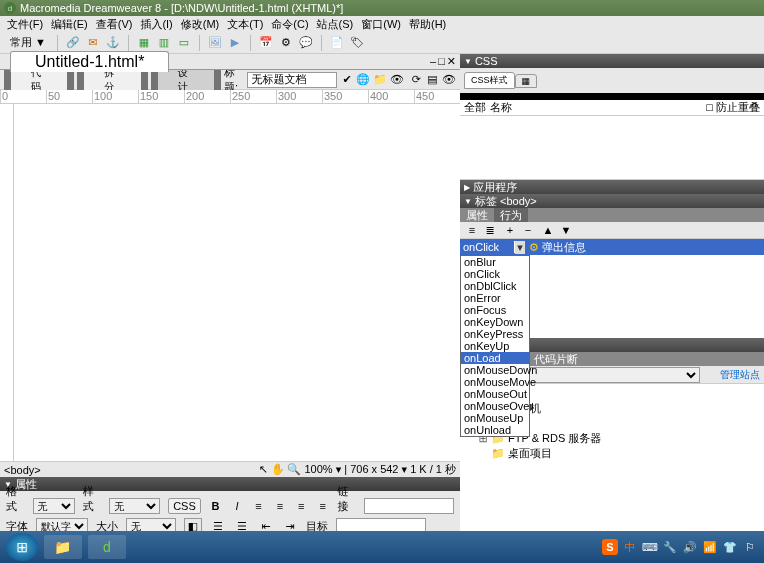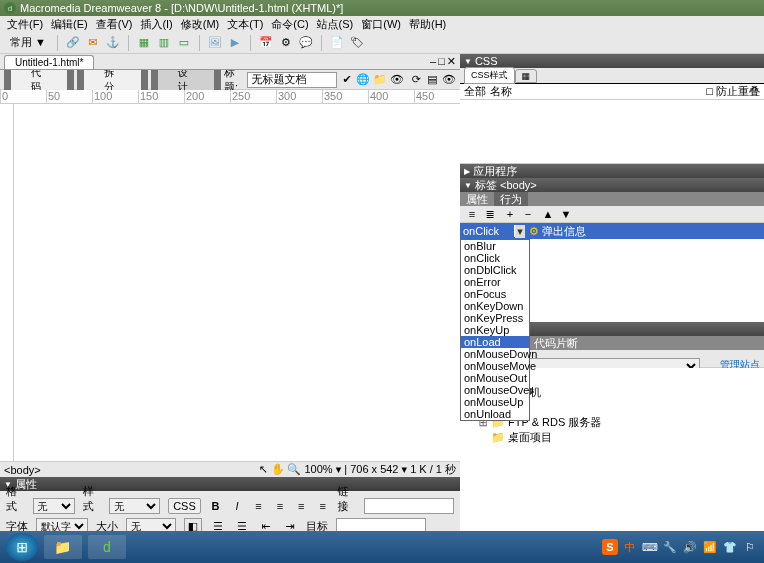--- a/index.html
+++ b/index.html
@@ -9,21 +9,21 @@
 .menubar{height:16px;background:#e8e8e8;display:flex;align-items:center;padding:0 4px;font-size:10px;gap:2px}
 .menubar span{padding:16px 3px;cursor:default}
 .toolbar1{height:22px;background:#e8e8e8;display:flex;align-items:center;padding:0 6px;gap:4px;border-bottom:1px solid #ccc}
 .toolbar1 .label{padding:0 4px}
 .toolbar1 .sep{width:1px;height:16px;background:#bbb;margin:0 3px}
 .tb-icon{width:16px;height:16px;display:inline-flex;align-items:center;justify-content:center;font-size:11px;cursor:pointer}
 .main{display:flex;height:497px}
 .left{width:460px;display:flex;flex-direction:column;background:#fff}
 .right{width:304px;display:flex;flex-direction:column;background:#e8e8e8}
 .doc-tabs{height:16px;background:#e8e8e8;display:flex;align-items:center;border-bottom:1px solid #999;position:relative}
-.doc-tab{background:#fff;border:1px solid #999;border-bottom:none;padding:1px 10px;font-size:10px;border-radius:3px 3px 0 0;margin-left:4px}
+.doc-tab{background:#fff;border:1px solid #999;border-bottom:none;padding:1px 24px;font-size:16px;border-radius:3px 3px 0 0;margin-left:10px}
 .doc-close{position:absolute;right:4px;font-size:10px;display:flex;gap:2px}
 .doc-toolbar{height:20px;background:#e8e8e8;display:flex;align-items:center;padding:0 4px;gap:3px;border-bottom:1px solid #ccc}
 .doc-toolbar .btn{border:7px solid #737373;background:#f0f0f0;padding:1px 20px;font-size:10px;border-radius:2px}
 .doc-toolbar .btn.active{background:#d0d0d0}
 .doc-toolbar input{border:1px solid #999;height:16px;padding:0 3px;width:90px}
 .ruler{height:14px;background:#fff;border-bottom:1px solid #ccc;font-size:7px;color:#888;position:relative;overflow:hidden}
 .ruler-marks{display:flex;height:100%}
 .ruler-marks span{flex:1;border-left:1px solid #ccc;padding-left:1px}
 .canvas{flex:1;background:#fff;border-left:14px solid #fff;position:relative}
 .vruler{position:absolute;left:-14px;top:0;width:14px;height:100%;background:#fff;border-right:1px solid #ccc}
@@ -32,40 +32,40 @@
 .panel .tri{margin-right:3px;font-size:8px}
 .props{background:#e8e8e8;padding:3px 6px}
 .props-row{display:flex;align-items:flex-end;gap:8px;height:20px;font-size:10px}
 .props-row select,.props-row input{border:1px solid #999;height:16px;font-size:10px}
 .props-row select{width:50px}
 .props-row input{width:40px}
 .props-row .btn{border:1px solid #999;padding:1px 4px;background:#f0f0f0;border-radius:2px}
 .props-center{display:flex;justify-content:center;gap:10px;padding:4px}
 .r-panel-hdr{background:linear-gradient(#666,#444);color:#fff;height:14px;display:flex;align-items:center;padding:0 4px;font-size:10px}
 .r-panel-hdr .tri{margin-right:3px;font-size:8px}
-.css-tabs{height:16px;background:#e8e8e8;display:flex;align-items:center;padding:0 4px;font-size:10px;border-bottom:1px solid #000000}
+.css-tabs{height:32px;background:#e8e8e8;display:flex;align-items:center;padding:0 4px;font-size:10px;border-bottom:7px solid #000000}
 .css-tab{padding:1px 6px;background:#fff;border:1px solid #999;border-radius:3px 3px 0 0;font-size:9px}
 .css-body{background:#fff;height:80px;border-bottom:1px solid #ccc}
 .css-head{height:16px;display:flex;align-items:center;border-bottom:1px solid #ccc;font-size:10px}
 .css-head .col1{width:30px;text-align:center}
 .css-head .check{margin-left:auto;margin-right:4px;font-size:9px}
 .tag-sub{background:#888;color:#fff;height:14px;display:flex;font-size:10px}
 .tag-sub span{padding:0 6px}
 .tag-sub .active{background:#666}
 .tag-tb{height:18px;background:#e8e8e8;display:flex;align-items:center;padding:0 4px;gap:2px;border-bottom:1px solid #ccc}
 .behavior-area{background:#fff;flex:1;position:relative}
 .behavior-row{height:16px;display:flex;align-items:center;background:#3a6ac8;color:#fff;font-size:10px}
 .behavior-row .ev{width:55px;padding:0 3px;border-right:1px solid #fff}
 .behavior-row .dd{width:10px;text-align:center;background:#ddd;color:#333}
 .behavior-row .act{padding:0 4px;display:flex;align-items:center;gap:3px}
 .event-dropdown{position:absolute;left:0;top:16px;width:70px;background:#fff;border:1px solid #666;font-size:9px;font-family:monospace;z-index:10}
 .event-dropdown div{padding:0 3px;line-height:12px;cursor:default}
 .event-dropdown .hl{background:#3a6ac8;color:#fff}
 .files-body{background:#fff;flex:1}
-.files-tb{height:18px;background:#e8e8e8;display:flex;align-items:flex-start;padding:8px 4px;gap:20px;border-bottom:1px solid #ccc}
+.files-tb{height:18px;background:#e8e8e8;display:flex;align-items:center;padding:0 4px;gap:20px;border-bottom:1px solid #ccc}
 .files-tb select{flex:1;height:16px;border:1px solid #999;font-size:10px}
 .files-tb .link{color:#06c;font-size:10px}
 .tree{padding:2px 4px;font-size:10px}
 .tree-item{display:flex;align-items:center;gap:3px;height:15px}
 .tree-item .exp{width:10px;text-align:center;color:#666}
 .tree-item .ic{width:14px;text-align:center}
 .files-foot{height:16px;background:#e8e8e8;border-top:1px solid #ccc;position:relative}
 .files-foot .scroll{position:absolute;left:4px;top:2px;width:260px;height:10px;background:#ddd;border:1px solid #999;border-radius:2px}
 .taskbar{position:absolute;bottom:0;left:0;right:0;height:32px;background:linear-gradient(#3a6a9a,#1a4a7a);display:flex;align-items:center;padding:0 6px;gap:6px}
 .start{width:32px;height:28px;background:radial-gradient(#4ac,#048);border-radius:50%;display:flex;align-items:center;justify-content:center;color:#fff;font-size:14px}

